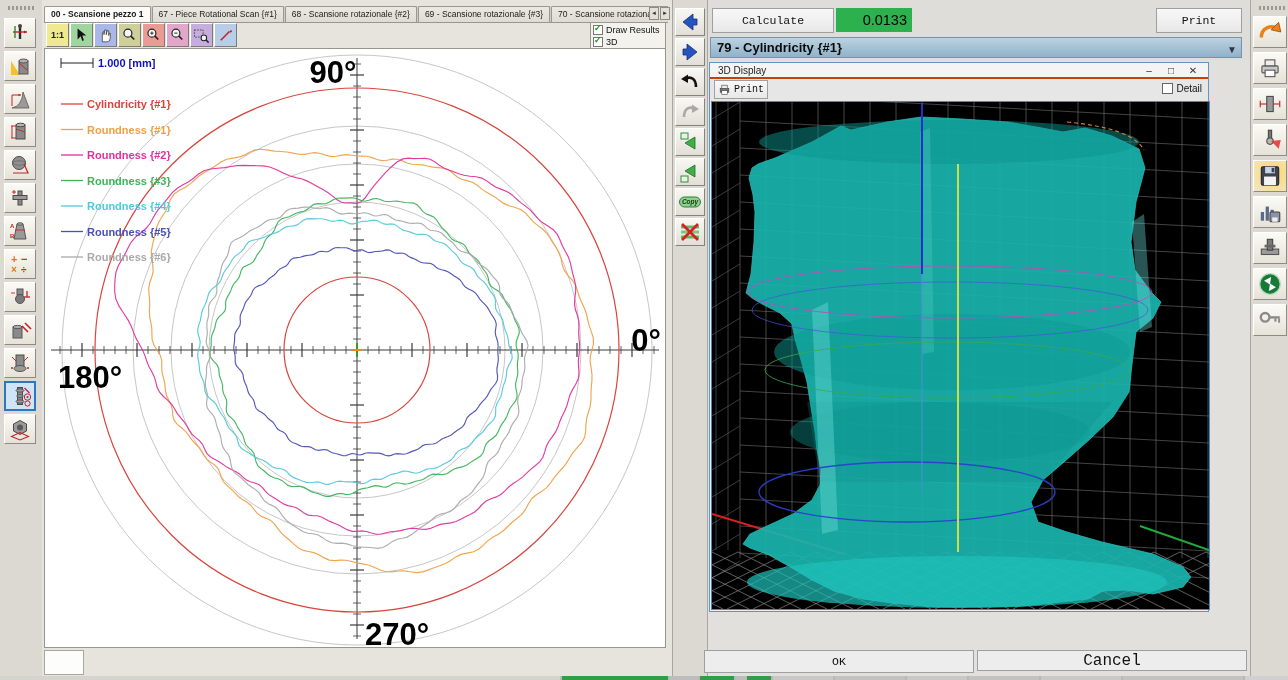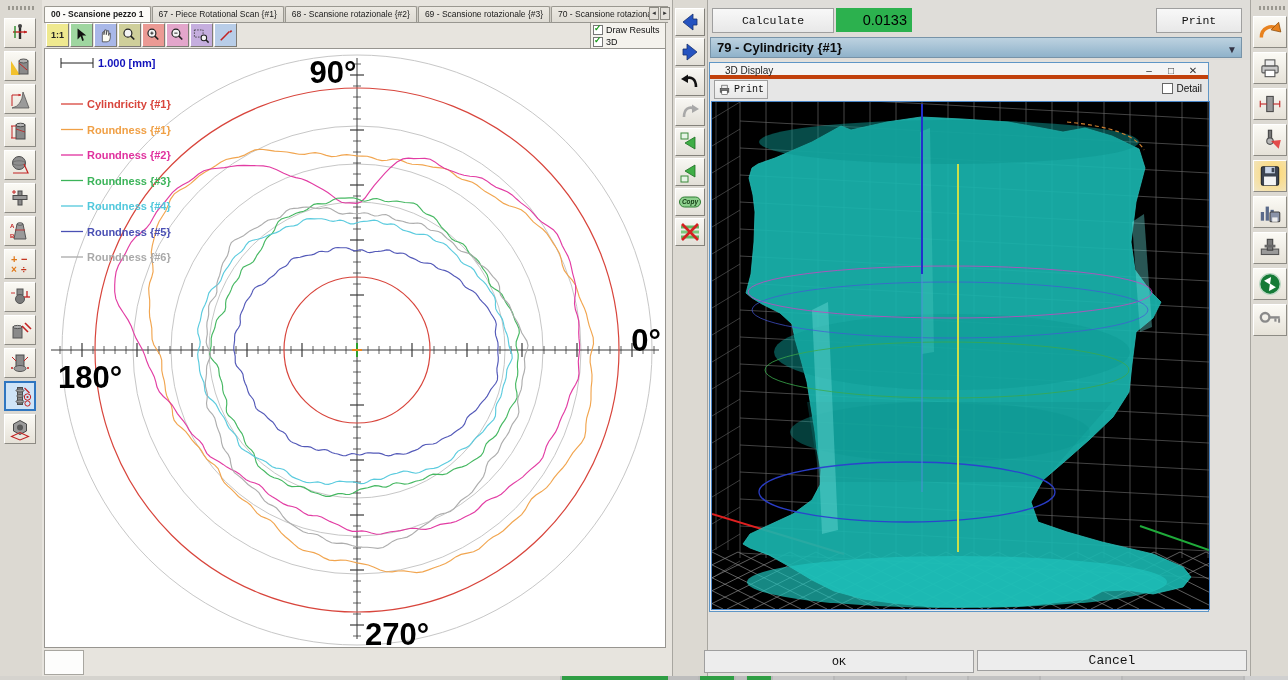--- a/index.html
+++ b/index.html
@@ -46,29 +46,29 @@
        display:flex;align-items:center;justify-content:center;box-sizing:border-box;font-family:Liberation Mono, monospace;}
   #calc-btn{position:absolute;left:4px;top:8px;width:122px;height:25px;font-size:11.5px;}
   #result-box{position:absolute;left:128px;top:8px;width:76px;height:24px;color:#000;
       font-size:14.5px;text-align:right;line-height:24px;padding-right:5px;box-sizing:border-box;}
   #print-btn{position:absolute;left:448px;top:8px;width:86px;height:25px;font-size:11.5px;}
   #combo{position:absolute;left:2px;top:37px;width:532px;height:21px;background:linear-gradient(#bdd2e0,#8fb2ca);
       border:1px solid #7793a8;box-sizing:border-box;font-size:13px;font-weight:bold;color:#0a0a0a;line-height:19px;padding-left:6px;}
   #combo .chev{position:absolute;right:4px;top:2px;font-size:10px;color:#334;font-weight:normal;}
   #dialog-area{position:absolute;left:0;top:60px;width:542px;height:616px;background:#e2e0dc;}
   #win3d{position:absolute;left:1px;top:2px;width:500px;height:550px;background:#ececec;border:1px solid #5f96c6;box-sizing:border-box;}
-  #win3d-title{position:absolute;left:0;top:0;width:100%;height:16px;background:#f4f4f4;font-size:10px;color:#222;line-height:16px;padding-left:15px;box-sizing:border-box;border-bottom:4px solid #c2410c;}
+  #win3d-title{position:absolute;left:0;top:0;width:100%;height:16px;background:#f4f4f4;font-size:10px;color:#222;line-height:16px;padding-left:8px;box-sizing:border-box;border-bottom:2px solid #c2410c;}
   .win-ctl{position:absolute;top:0;width:22px;height:15px;text-align:center;font-size:10px;color:#333;line-height:15px;}
   #win3d-toolbar{position:absolute;left:0;top:16px;width:100%;height:22px;background:#e6e6e6;}
   #print3d-btn{position:absolute;left:4px;top:1px;width:54px;height:19px;font-size:10px;gap:3px;}
   #detail-chk{position:absolute;right:6px;top:4px;display:flex;align-items:center;font-size:10px;color:#111;}
   #detail-chk .box{width:9px;height:9px;background:#fff;border:1px solid #666;margin-right:3px;}
   #viewport3d{position:absolute;left:1px;top:38px;width:497px;height:507px;background:#000;border:1px solid #4a86c8;box-sizing:content-box;}
   #ok-btn{position:absolute;left:-4px;top:590px;width:270px;height:23px;font-size:11.5px;background:#ededed;}
-  #cancel-btn{position:absolute;left:269px;top:590px;width:270px;height:21px;font-size:13px;background:#ededed;}
+  #cancel-btn{position:absolute;left:269px;top:590px;width:270px;height:21px;font-size:16px;background:#ededed;}
   
   #right-toolbar{left:1250px;top:0;width:38px;height:680px;background:#dcd9d2;border-left:1px solid #a8a6a0;box-sizing:border-box;}
   #right-toolbar .tool-icon{width:34px;height:32px;left:2px;}
   #taskbar{left:0;top:676px;width:1288px;height:4px;background:#b8b8b8;}
   .tseg{position:absolute;top:0;height:4px;}
   svg text{font-family:"Liberation Sans",sans-serif;}
 </style>
 </head>
 <body>
 

